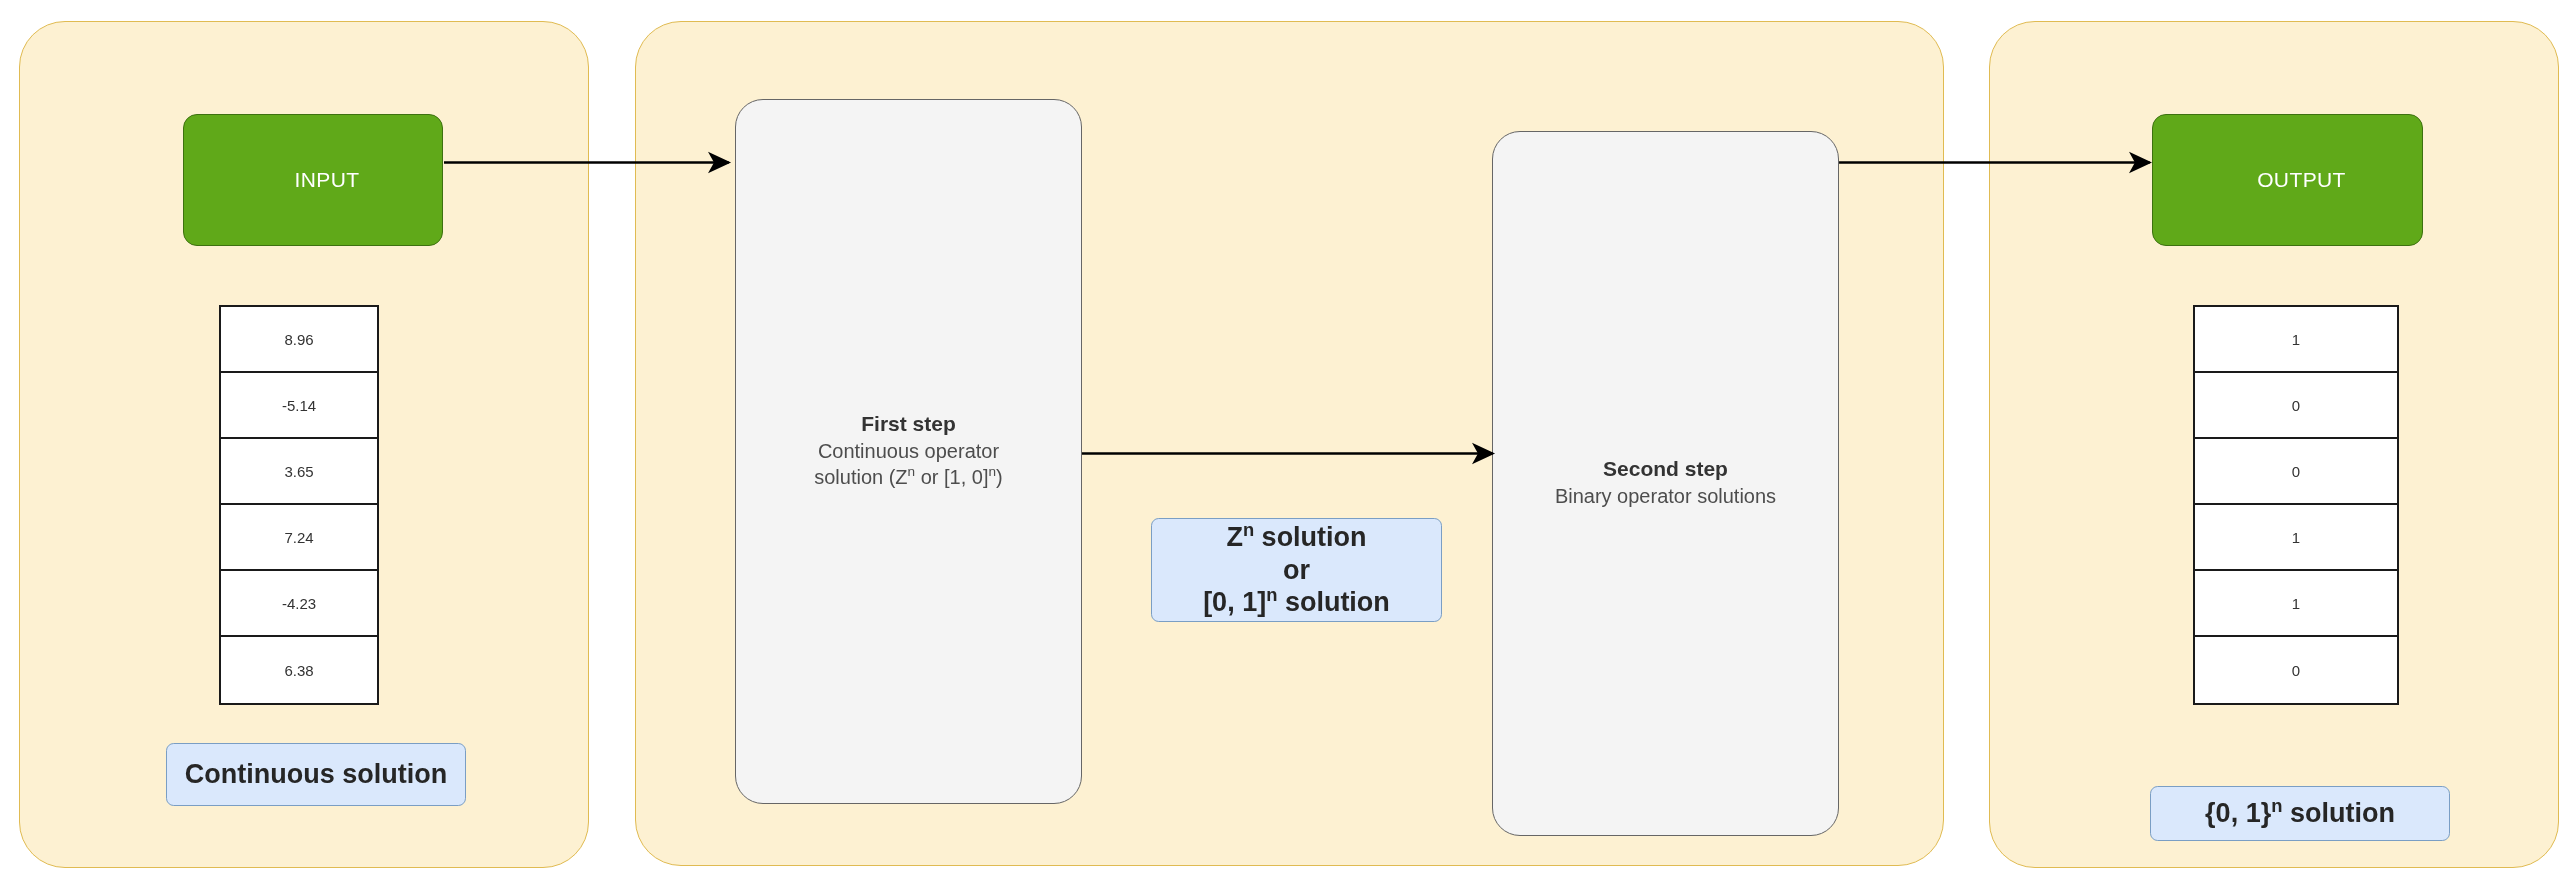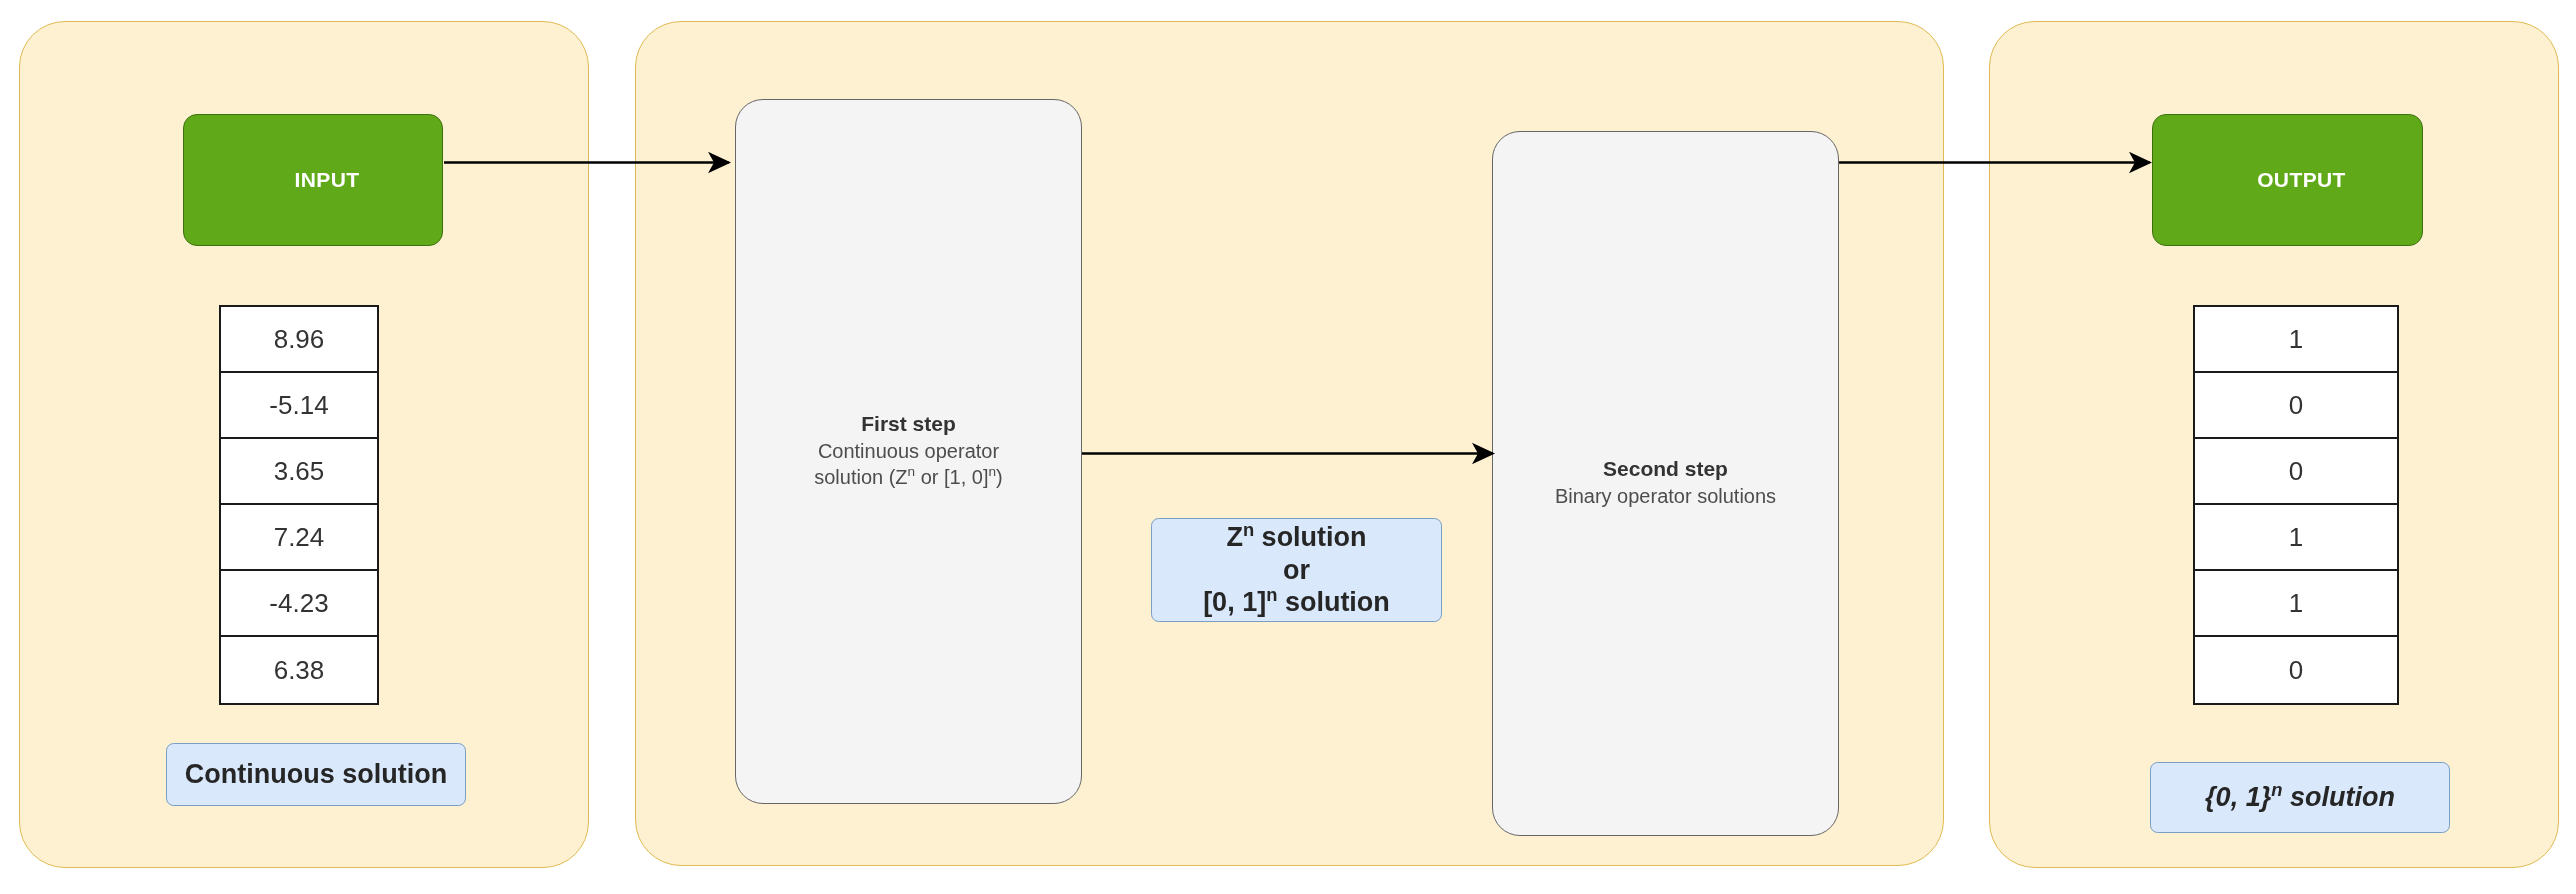--- a/index.html
+++ b/index.html
@@ -35,40 +35,40 @@
     position: absolute;
     background: #60a919;
     border: 1.5px solid #3d7110;
     border-radius: 14px;
     box-sizing: border-box;
     display: flex;
     align-items: center;
     justify-content: center;
     color: #ffffff;
     font-size: 21px;
-    font-weight: bold;
+    font-weight: normal;
     letter-spacing: 0.4px;
     padding-left: 28px;
   }
   #input-box  { left: 183px;  top: 114px; width: 260px; height: 132px; }
   #output-box { left: 2152px; top: 114px; width: 271px; height: 132px; }
 
   
   .value-table {
     position: absolute;
     box-sizing: border-box;
     border: 2.3px solid #1a1a1a;
     background: #ffffff;
   }
   .value-table .cell {
     box-sizing: border-box;
     display: flex;
     align-items: center;
     justify-content: center;
-    font-size: 26px;
+    font-size: 15px;
     color: #333333;
     border-bottom: 2.3px solid #1a1a1a;
     height: 66px;
   }
   .value-table .cell:last-child { border-bottom: none; }
   #continuous-table { left: 219px;  top: 305px; width: 160px; }
   #binary-table     { left: 2193px; top: 305px; width: 206px; }
 
   
   .pill {
@@ -81,21 +81,21 @@
     flex-direction: column;
     align-items: center;
     justify-content: center;
     color: #262626;
     font-size: 27px;
     font-weight: bold;
     line-height: 1.22;
     text-align: center;
   }
   #pill-continuous { left: 166px;  top: 743px; width: 300px; height: 63px; text-align: center; }
-  #pill-binary     { left: 2150px; top: 762px; width: 300px; height: 71px; font-style: italic; }
+  #pill-binary     { left: 2150px; top: 786px; width: 300px; height: 55px; }
   #pill-middle     { left: 1151px; top: 518px; width: 291px; height: 104px; }
 
   
   .step-box {
     position: absolute;
     box-sizing: border-box;
     background: #f4f4f4;
     border: 1.5px solid #666666;
     border-radius: 28px;
     display: flex;

